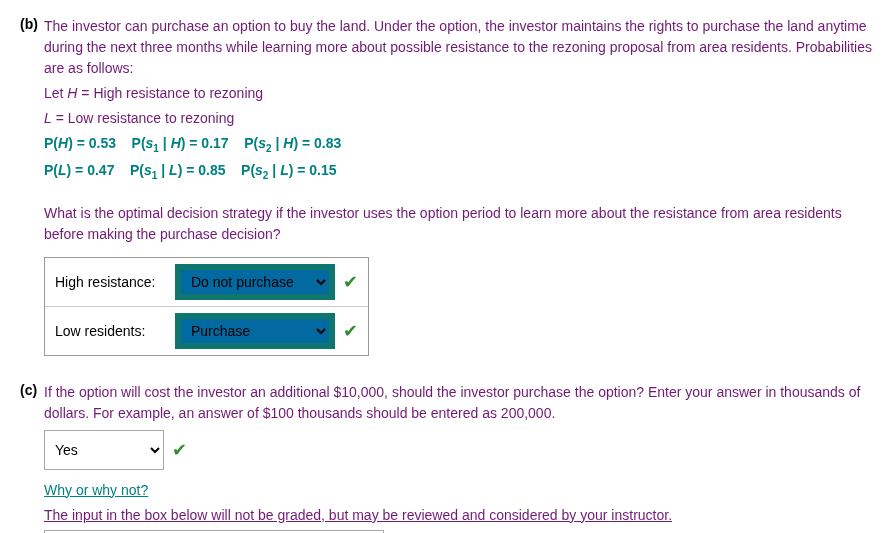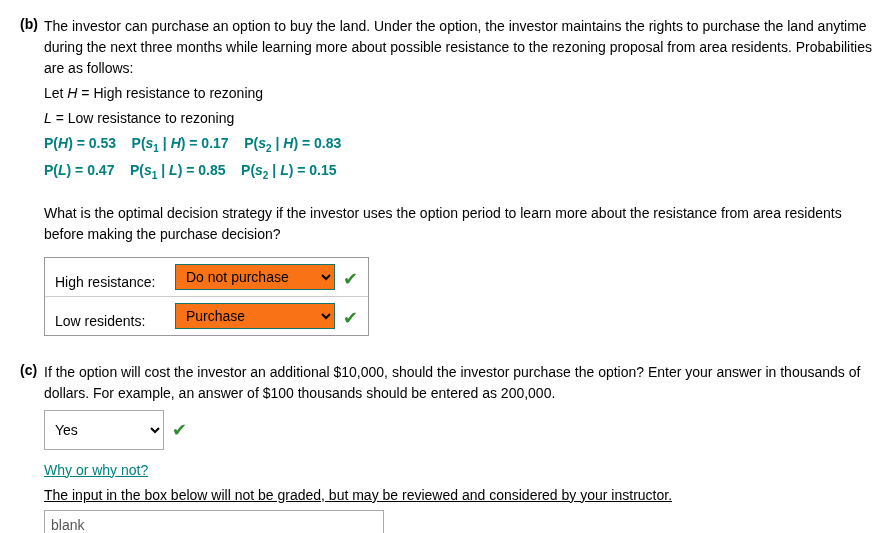--- a/index.html
+++ b/index.html
@@ -25,55 +25,55 @@
       margin-right: 4px;
       min-width: 20px;
     }
     .section-body {
       flex: 1;
     }
     .section-body p {
       margin-bottom: 4px;
       line-height: 1.5;
     }
-    .teal { color: #000000; }
+    .teal { color: #701a75; }
     .underline { text-decoration: underline; }
     .bold { font-weight: bold; }
 
     .math-line {
       margin: 2px 0;
       font-family: Arial, sans-serif;
     }
     .eq-teal { color: #008080; font-weight: bold; margin-top: 24px; }
 
     .decision-table {
       border: 1px solid #999;
       display: inline-block;
       margin-top: 8px;
       margin-bottom: 8px;
     }
     .decision-row {
       display: flex;
-      align-items: flex-end;
+      align-items: center;
       padding: 6px 10px;
       border-bottom: 1px solid #ccc;
     }
     .decision-row:last-child {
       border-bottom: none;
     }
     .decision-label {
       min-width: 120px;
       font-size: 14px;
     }
     .decision-select {
-      border: 1px solid #0f766e;
+      border: 6px solid #0f766e;
       padding: 3px 6px;
       font-size: 14px;
       min-width: 160px;
-      background: #f97316;
+      background: #0369a1;
       cursor: pointer;
       appearance: auto;
     }
     .check-icon {
       margin-left: 8px;
       color: #2e8b2e;
       font-size: 18px;
     }
 
     .yes-row {

